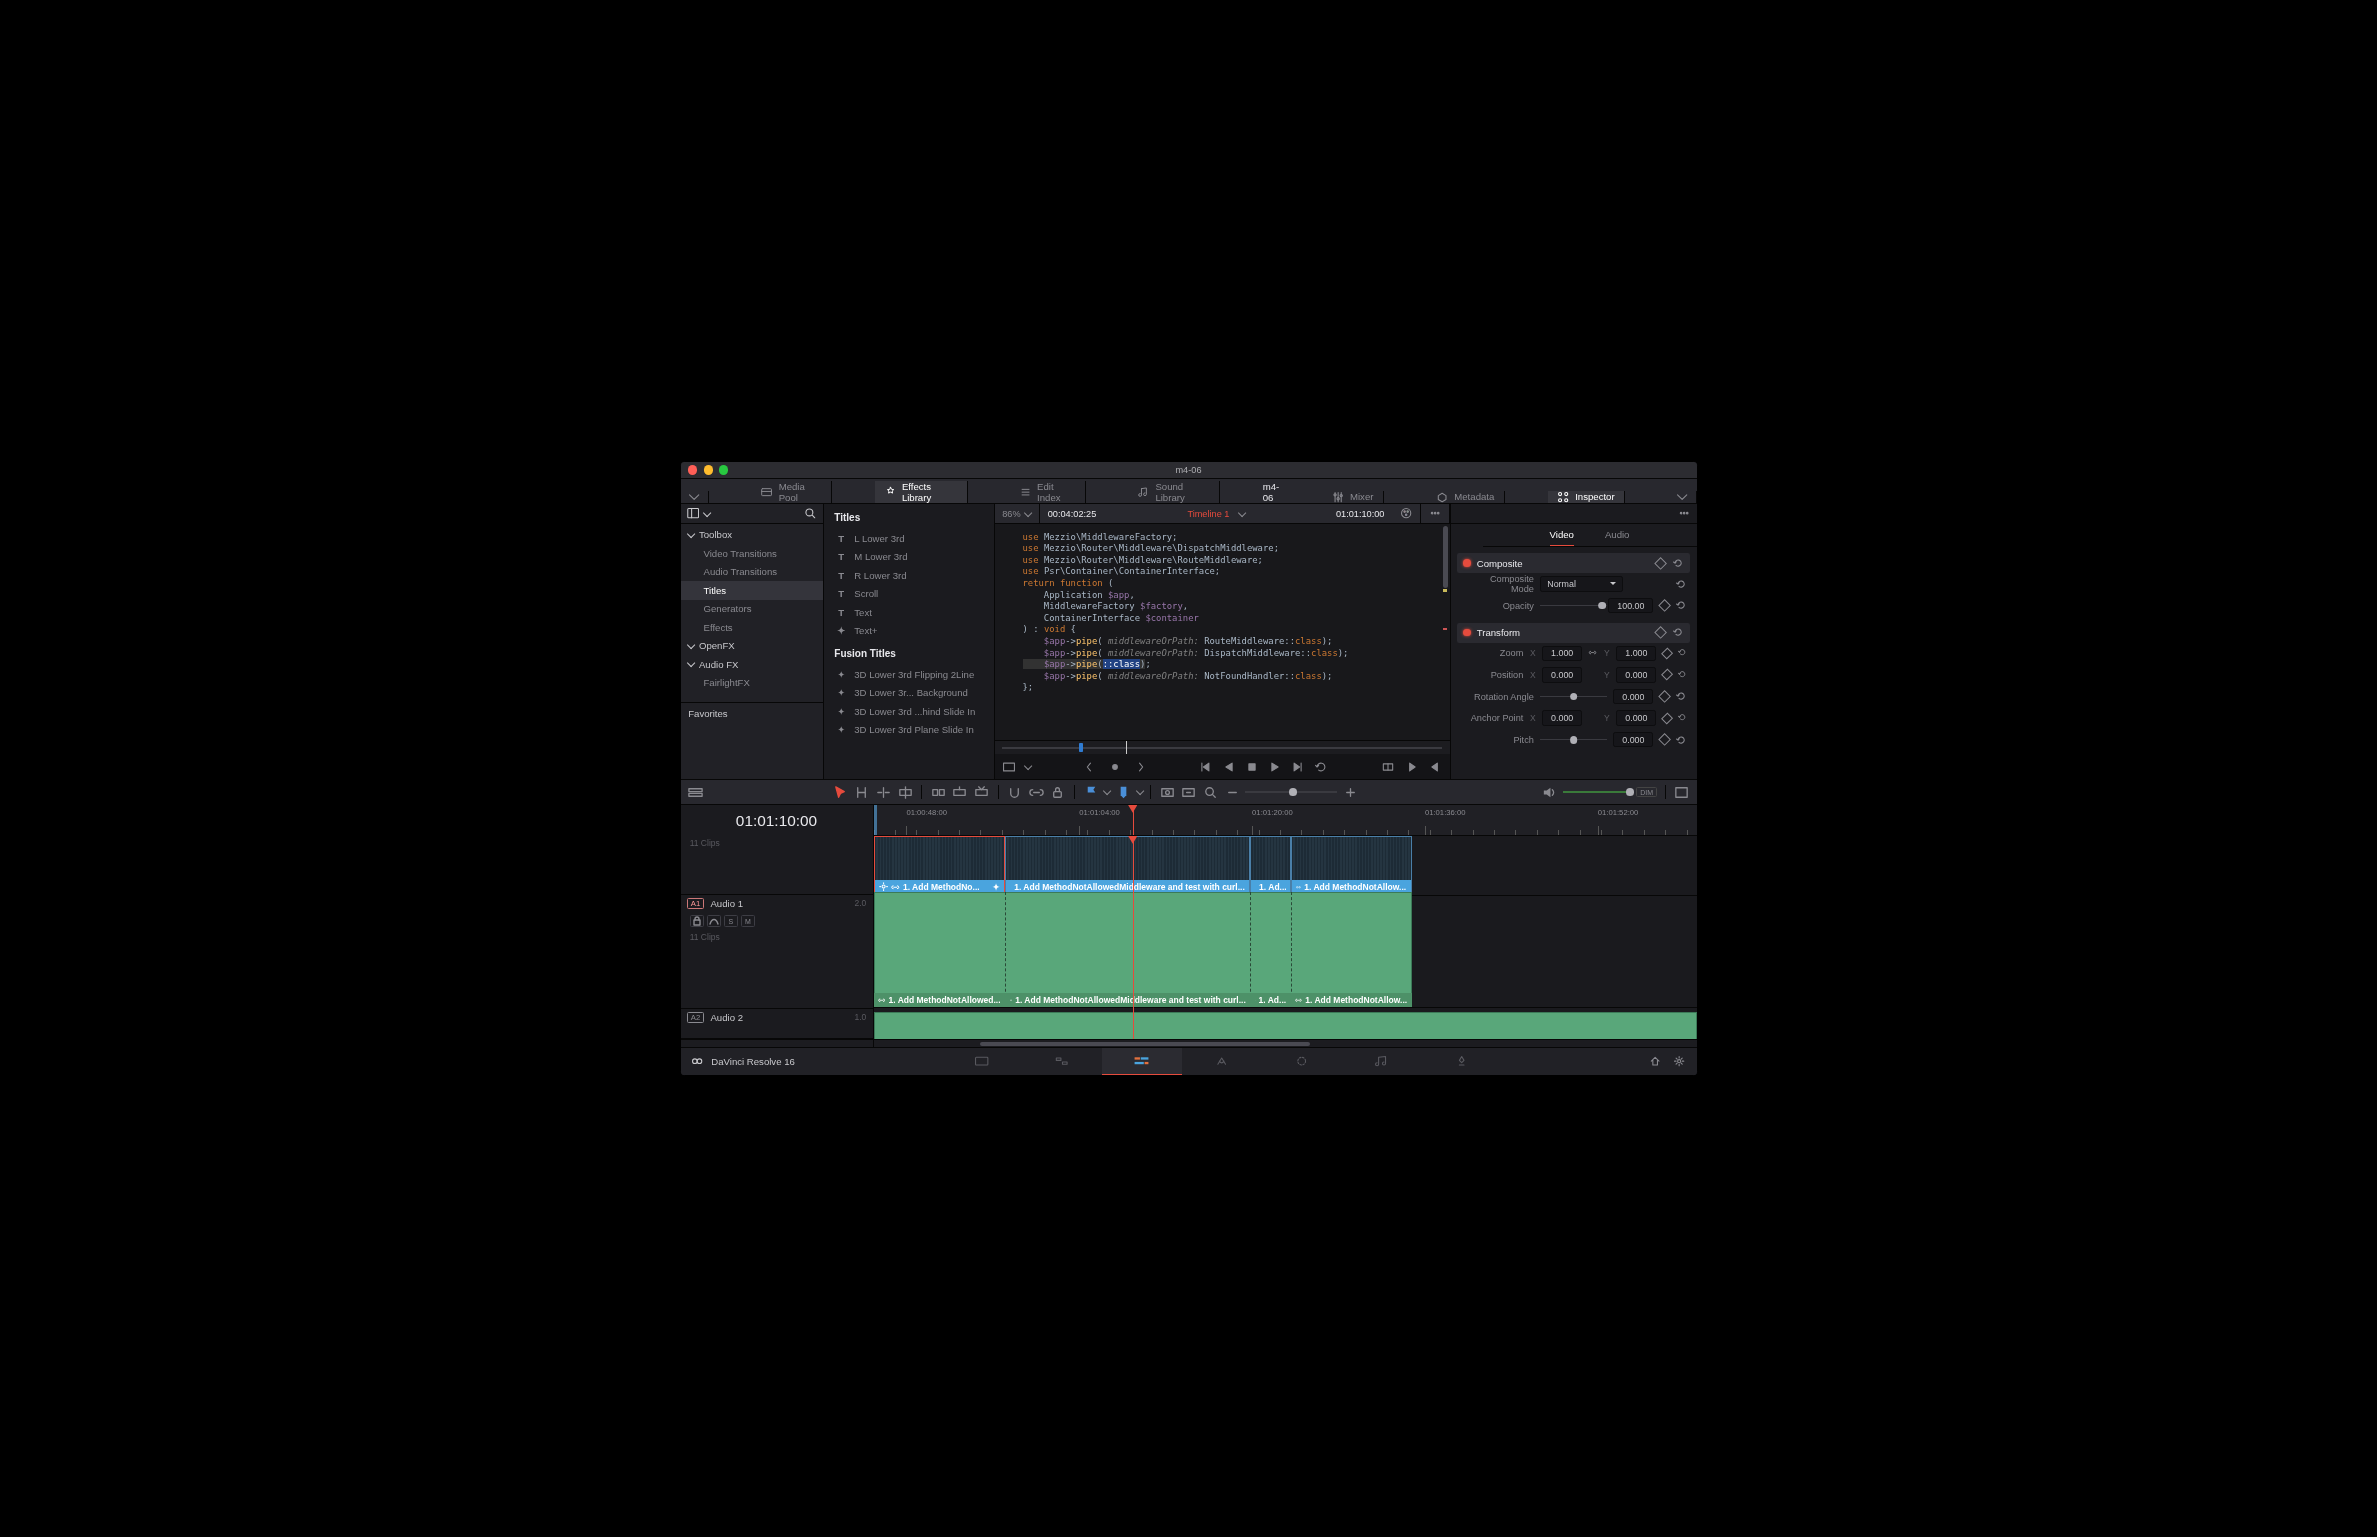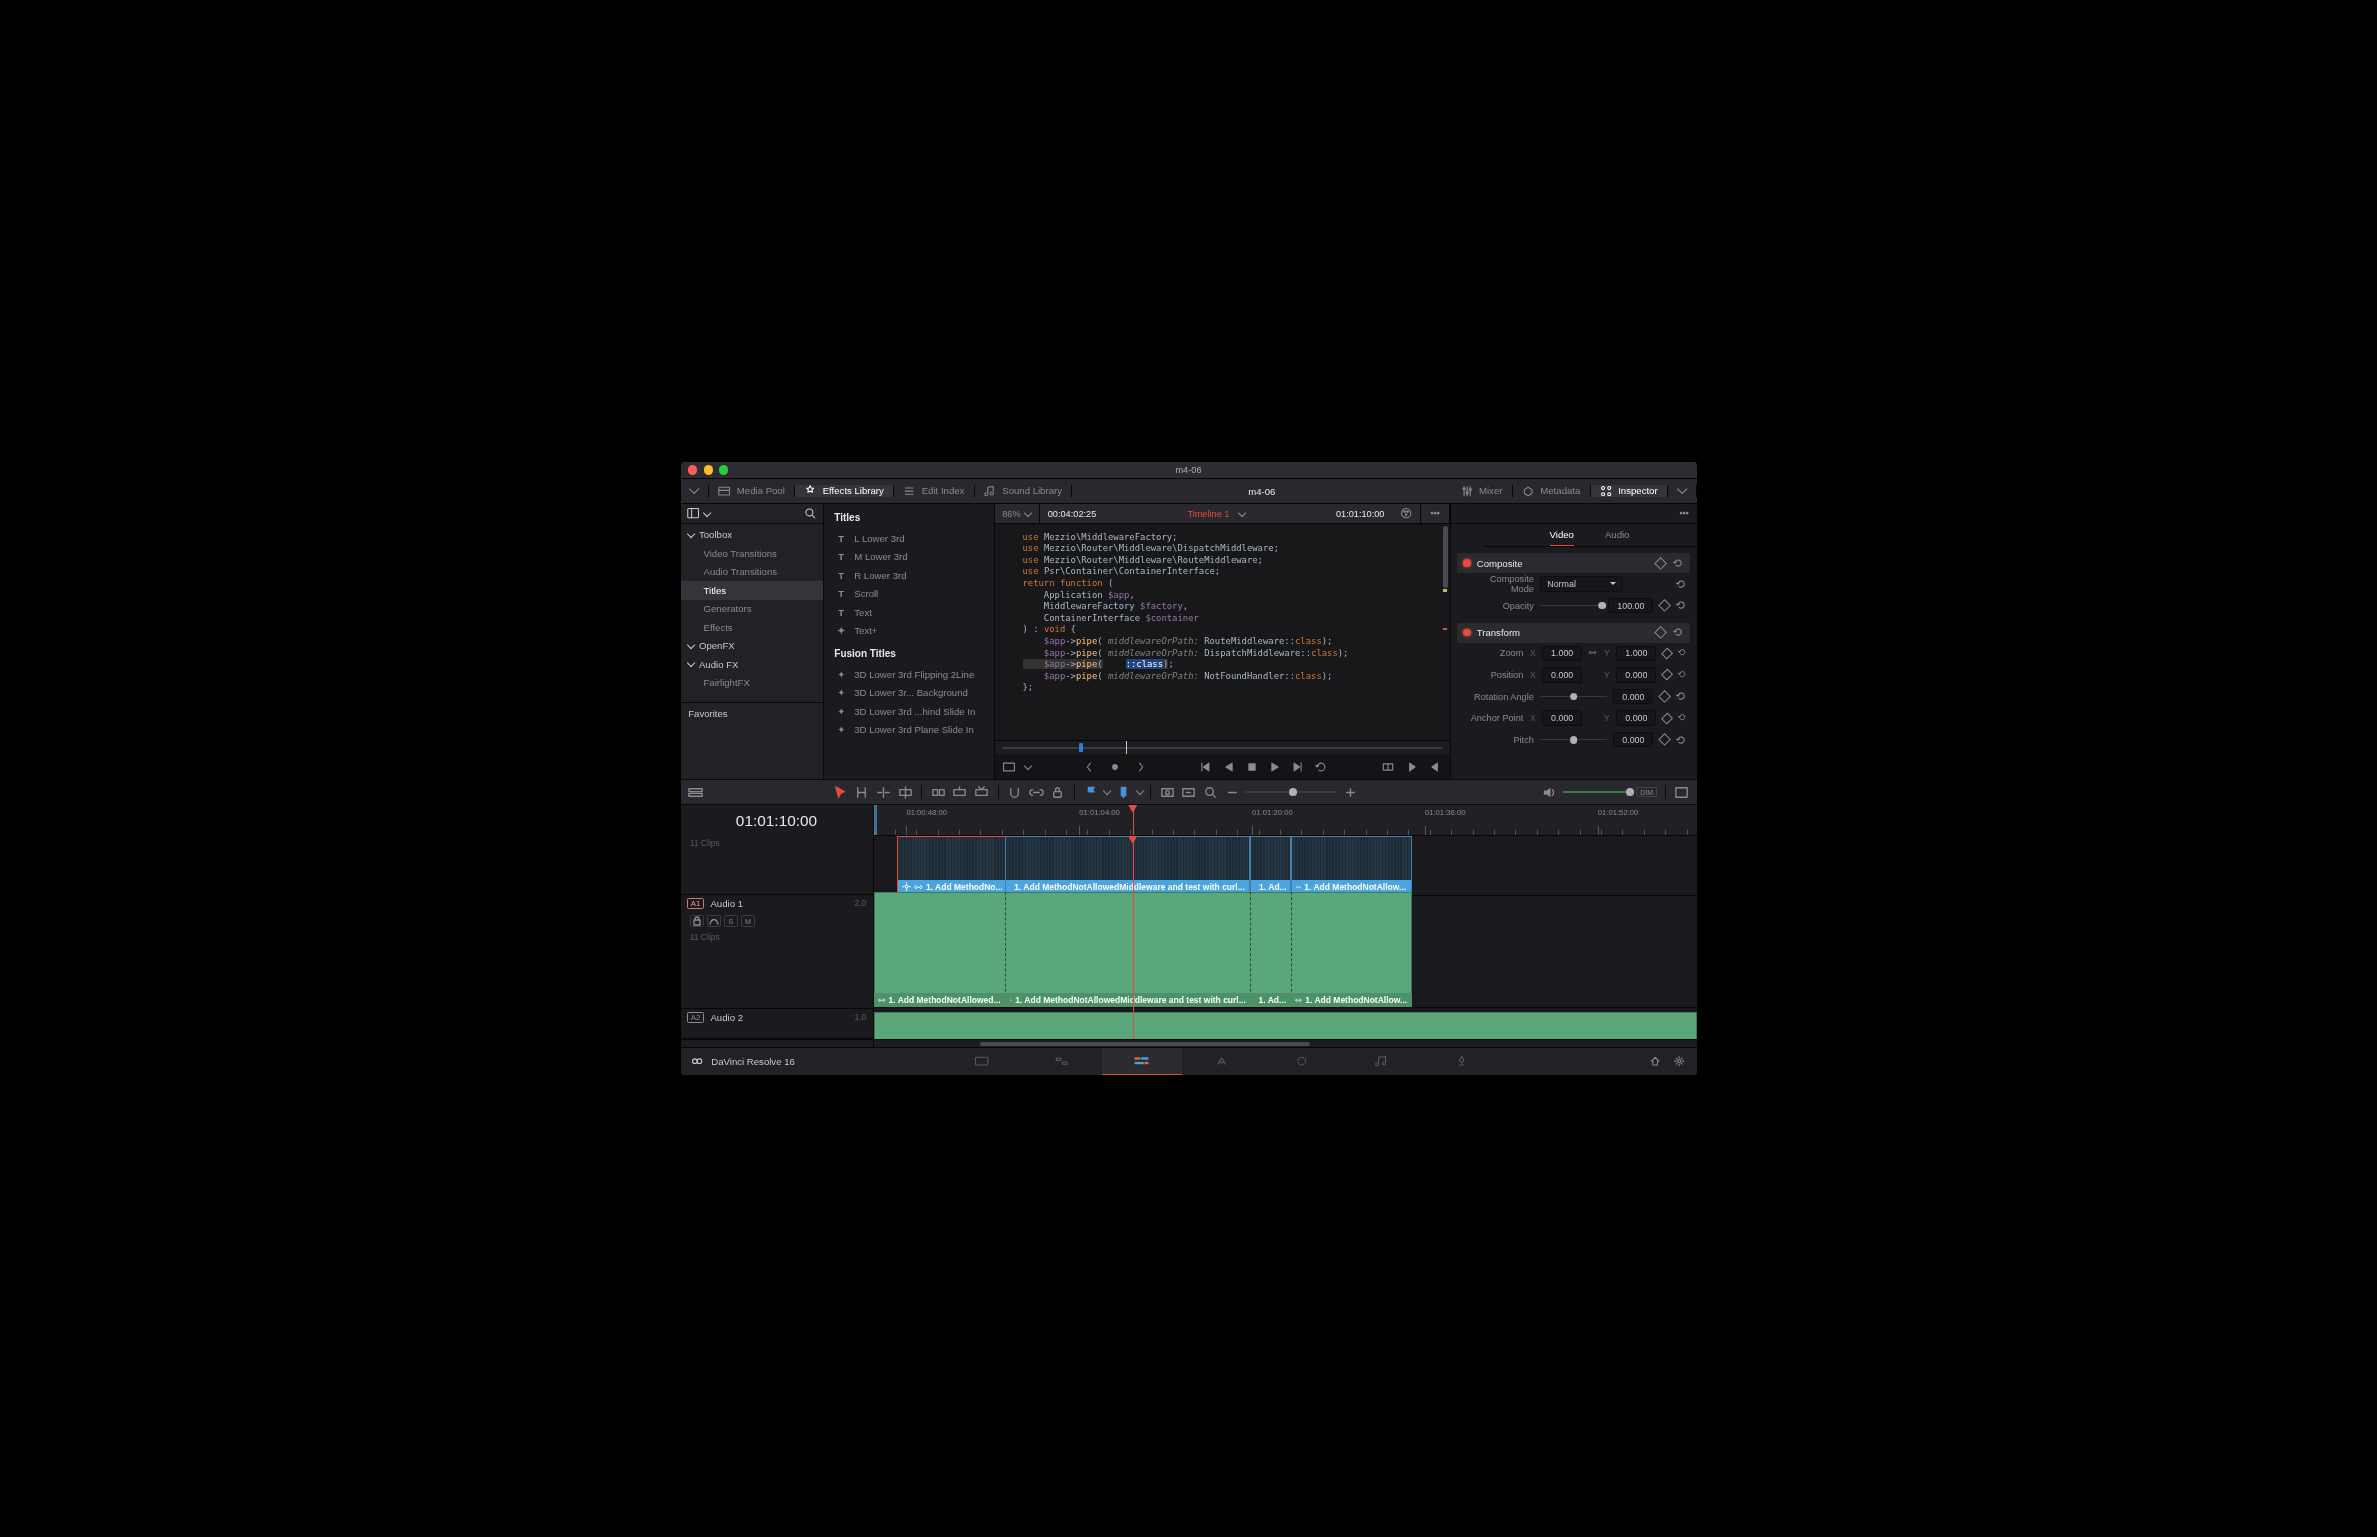--- a/index.html
+++ b/index.html
@@ -37,21 +37,21 @@
 .window{width:1018px;height:615px;background:var(--chrome-dark);border-radius:4.6px;overflow:hidden;display:flex;flex-direction:column;box-shadow:0 19px 46px rgba(0,0,0,.6);border:0.8px solid #000;}
 
 
 .titlebar{height:17px;background:#2c2c31;display:flex;align-items:center;position:relative;border-bottom:0.8px solid var(--border);}
 .traffic{display:flex;gap:6.2px;padding-left:7.7px;}
 .tl{width:9.2px;height:9.2px;border-radius:50%;}
 .tl.r{background:#ff5f57;} .tl.y{background:#febc2e;} .tl.g{background:#28c840;}
 .titlebar .title{position:absolute;left:0;right:0;text-align:center;color:#aeaeb2;font-size:9.2px;pointer-events:none;}
 
 
-.toolbar{height:25px;background:#28282e;display:flex;align-items:center;border-bottom:0.8px solid var(--border);}
+.toolbar{height:25px;background:#28282e;display:flex;align-items:flex-end;border-bottom:0.8px solid var(--border);gap:43px;}
 .tool-seg{display:flex;align-items:center;gap:6.2px;padding:0 9.2px;border-right:0.8px solid var(--border);color:var(--text-dim);font-size:9.6px;cursor:pointer;}
 .tool-seg.active{background:#35353b;color:#fff;}
 .tool-seg.icon-only{padding:0 7.7px;}
 .tool-spacer{flex:1;display:flex;align-items:center;justify-content:center;}
 .ico{width:12.3px;height:12.3px;display:inline-flex;align-items:center;justify-content:center;}
 .ico svg{width:100%;height:100%;}
 
 
 svg{stroke:currentColor;fill:none;stroke-width:1.4;stroke-linecap:round;stroke-linejoin:round;}
 
@@ -81,21 +81,21 @@
 
 .viewer{flex:1;display:flex;flex-direction:column;background:var(--panel-darker);min-width:0;}
 .viewer-hdr{height:20px;background:#28282e;display:flex;align-items:center;border-bottom:0.8px solid var(--border);font-size:9.2px;}
 .vh-seg{display:flex;align-items:center;gap:4.6px;padding:0 7.7px;height:100%;color:var(--text-dim);}
 .vh-seg.btn{cursor:pointer;border-right:0.8px solid var(--border);}
 .vh-timeline{color:var(--accent);font-weight:500;}
 .viewer-canvas{flex:1;background:#18181b;position:relative;overflow:hidden;padding:7.7px 28px 3.1px;}
 .code{font-family:"Menlo","Consolas",monospace;font-size:8.9px;line-height:11.6px;color:#a9b7c6;white-space:pre;}
 .k{color:var(--syntax-orange);} .c{color:var(--syntax-gray);font-style:italic;} .v{color:var(--syntax-purple);}
 .fn{color:var(--syntax-yellow);}
-.hl{background:#323232;} .sel{background:#214283;color:#fff;margin-left:23px;}
+.hl{background:#323232;} .sel{background:#214283;color:#fff;}
 .code-scroll{position:absolute;right:1.5px;top:1.5px;bottom:1.5px;width:5.4px;}
 .thumb{position:absolute;right:0;top:0;height:62px;width:5.4px;background:#4a4a52;border-radius:3.1px;}
 .code-mark{position:absolute;right:0.8px;width:3.9px;height:2.3px;}
 .viewer-scrub{height:14px;background:#1c1c20;position:relative;border-top:0.8px solid var(--border);}
 .scrub-track{position:absolute;left:7.7px;right:7.7px;top:6.2px;height:1.5px;background:#3a3a40;}
 .scrub-mark{position:absolute;top:2.3px;width:4.6px;height:8.5px;background:#2f7bd1;border-radius:0.8px;}
 .scrub-play{position:absolute;top:0;width:0.8px;height:100%;background:#ccc;}
 .transport{height:25px;display:flex;align-items:center;justify-content:space-between;padding:0 7.7px;color:var(--text-dim);}
 .trans-group{display:flex;align-items:center;gap:9.2px;}
 .trans-btn{width:14px;height:14px;cursor:pointer;display:flex;align-items:center;justify-content:center;}

